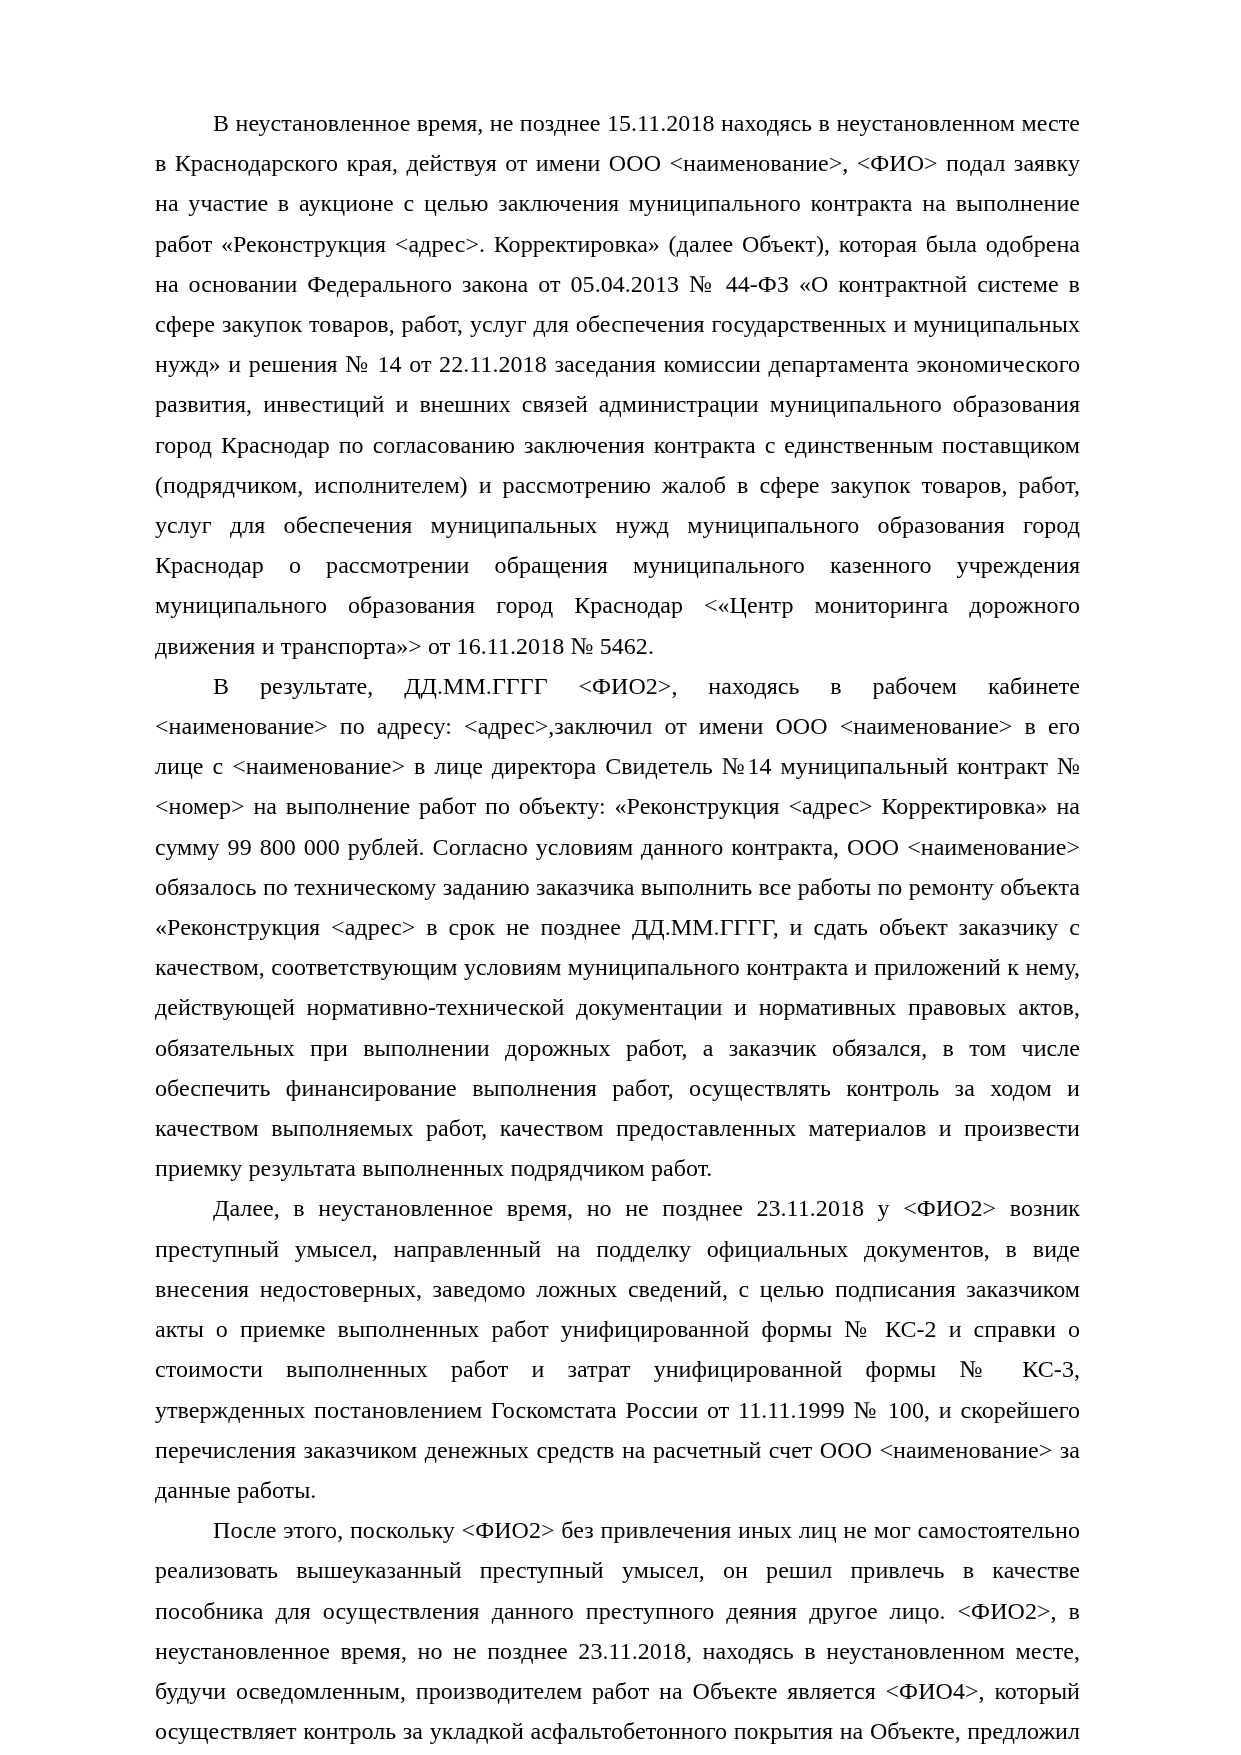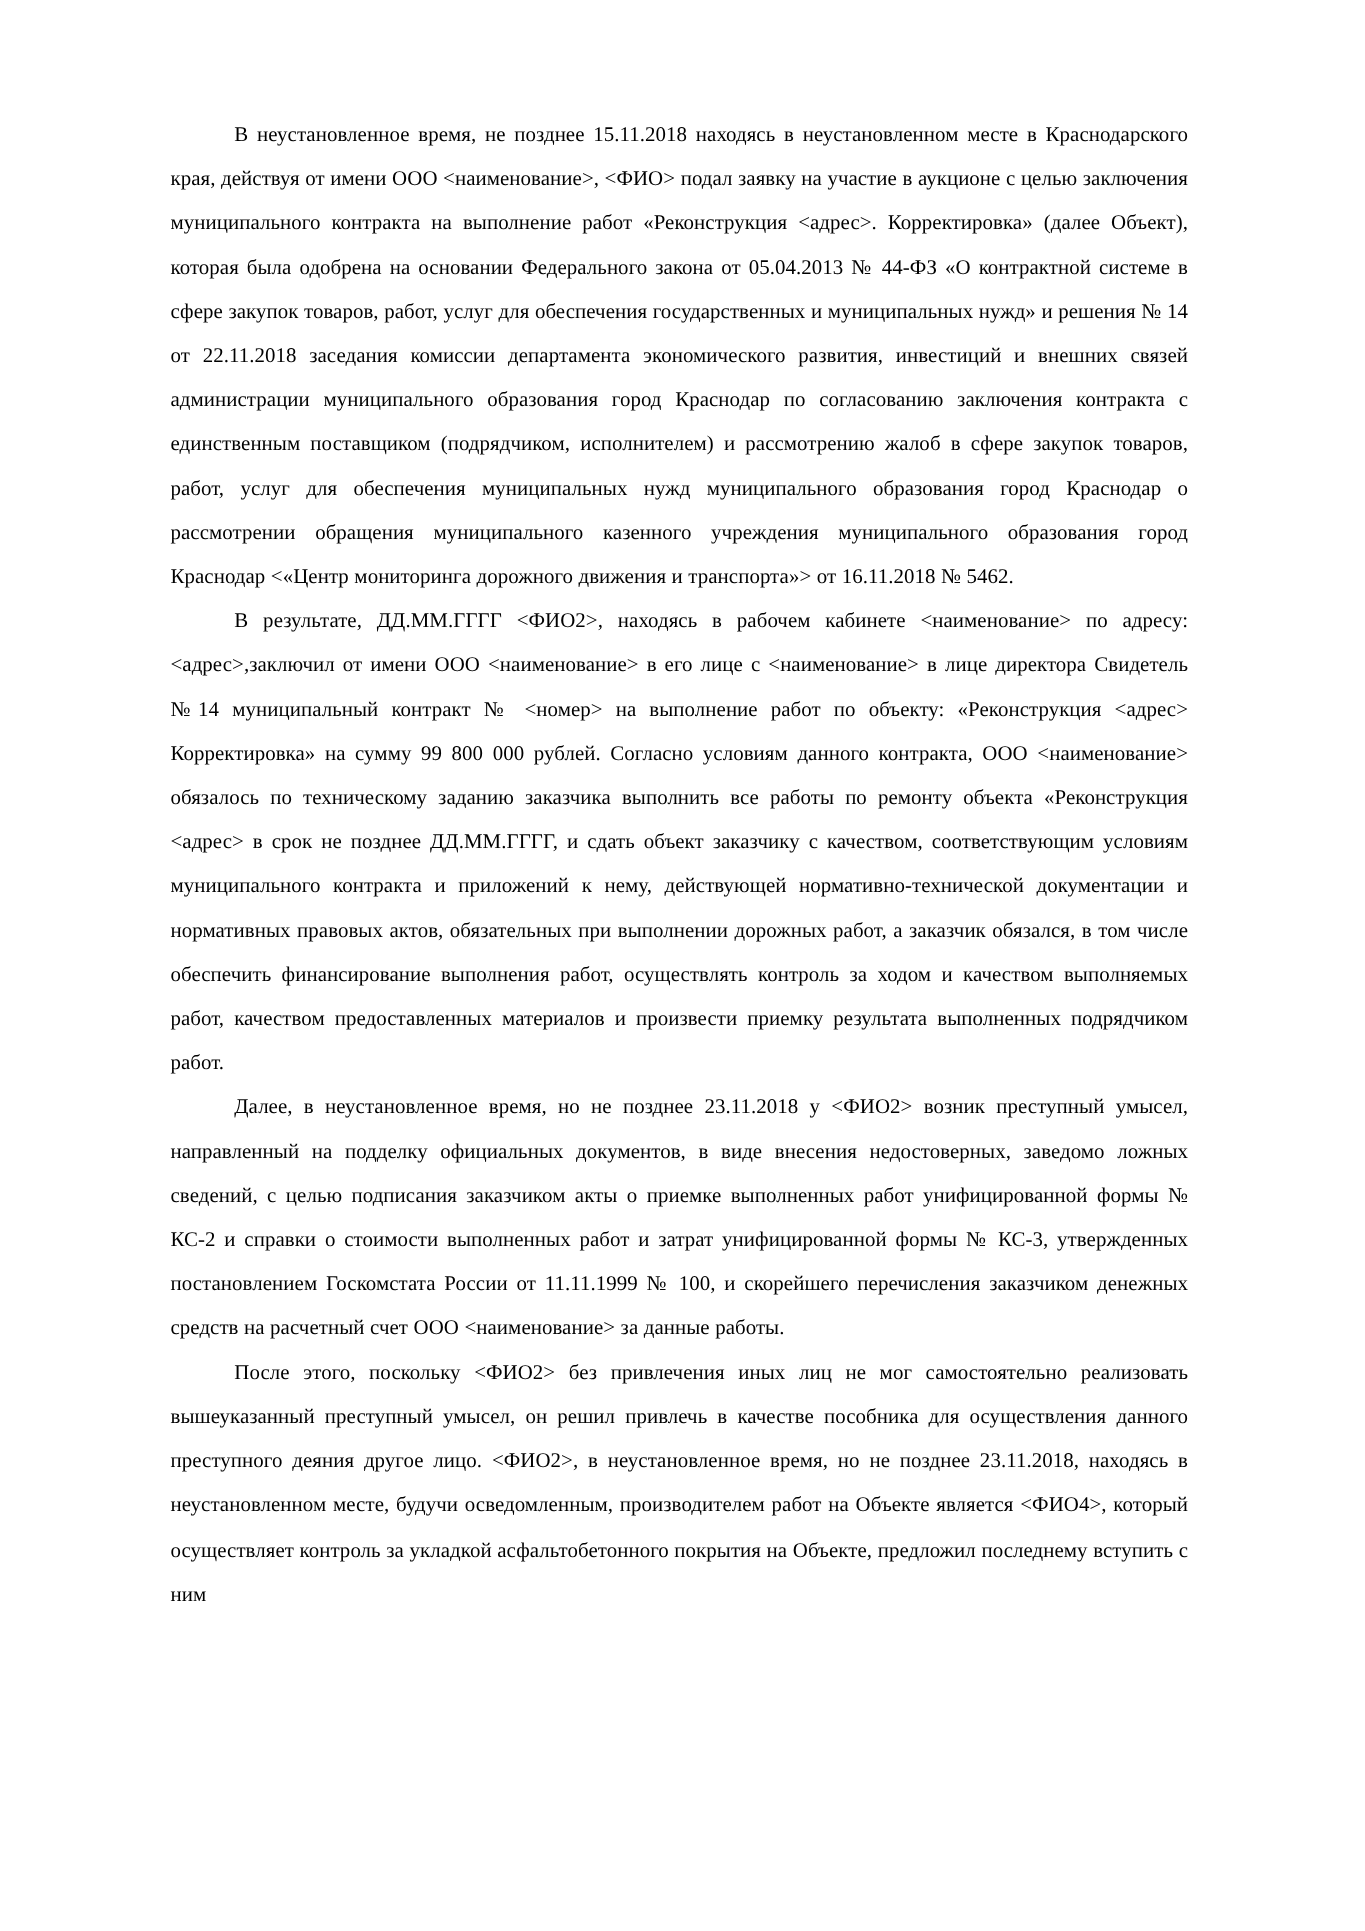--- a/index.html
+++ b/index.html
@@ -24,21 +24,21 @@
     position: absolute;
     left: 155px;
     top: 103px;
     width: 925px;
   }
   p.para {
     margin: 0;
     padding: 0;
     text-align: justify;
     text-indent: 58px;
-    font-size: 19px;
+    font-size: 24px;
     line-height: 40.2px;
     letter-spacing: 0.05px;
     word-spacing: 0.2px;
     hyphens: none;
     -webkit-hyphens: none;
   }
   p.para:last-child {
     text-align-last: left;
   }
 </style>

